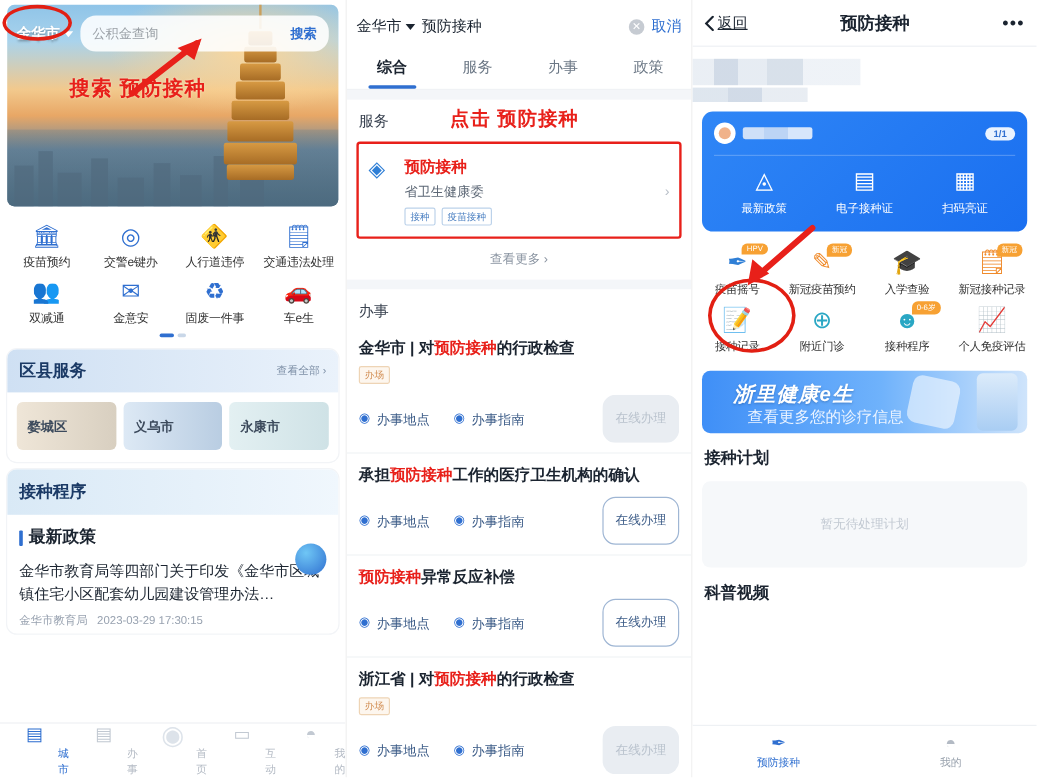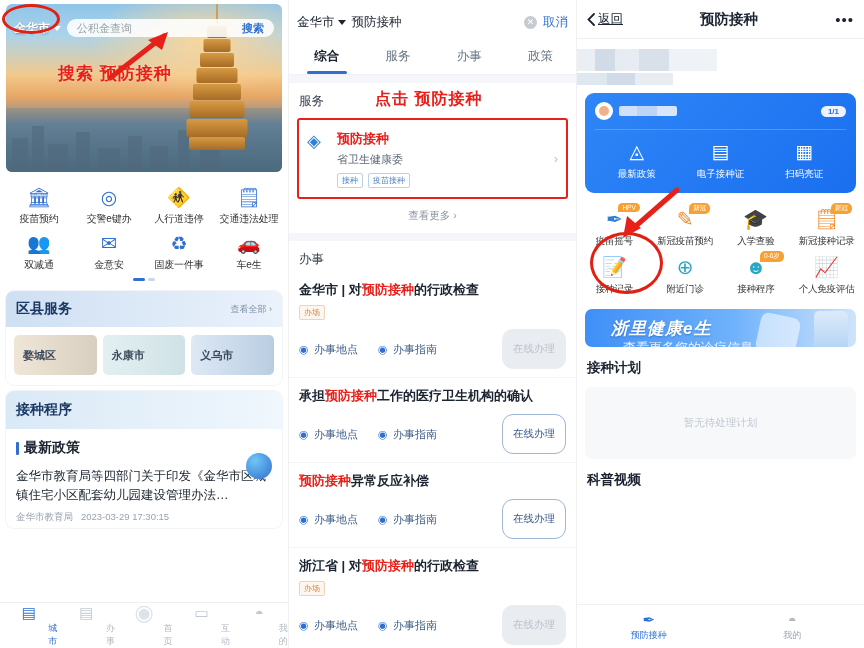--- a/index.html
+++ b/index.html
@@ -28,21 +28,21 @@
      background:linear-gradient(to bottom,#d79a43,#a76c25); border-radius:2px; }
   .pagoda .spire{ position:absolute; left:50%; transform:translateX(-50%); bottom:126px; width:2px; height:24px; background:#caa05e; }
 
   .searchbar{
     position:absolute; top:10px; left:8px; right:8px; height:28px;
     display:flex; align-items:center; gap:6px;
   }
   .city-sel{ color:#fff; font-size:12px; font-weight:bold; text-shadow:0 1px 2px rgba(0,0,0,.35);
     white-space:nowrap; display:flex; align-items:center; gap:3px; }
   .caret{ width:0;height:0;border-left:4px solid transparent;border-right:4px solid transparent;border-top:5px solid #fff; }
-  .search-pill{ flex:1; height:18px; background:rgba(255,255,255,.88); border-radius:13px;
+  .search-pill{ flex:1; height:30px; background:rgba(255,255,255,.88); border-radius:13px;
     display:flex; align-items:center; padding:0 10px; }
   .search-pill .ph{ font-size:11px; color:#9aa0a6; flex:1; }
   .search-pill .go{ font-size:11px; color:#2f6fd0; font-weight:bold; }
 
   .red-ellipse{ position:absolute; border:3px solid #e21f13; border-radius:50%; pointer-events:none; }
   .red-text{ position:absolute; color:#e8201a; font-weight:bold; letter-spacing:1px;
     text-shadow:0 0 2px rgba(255,255,255,.5); }
 
   .grid-icons{ padding:10px 4px 2px 4px; }
   .grid-row{ display:flex; }
@@ -157,21 +157,21 @@
   .r-grid{ padding:10px 2px 4px; }
   .r-grid .row{ display:flex; }
   .rg{ width:71px; text-align:center; padding:4px 0 3px; position:relative; }
   .rg .s{ font-size:20px; line-height:25px; display:block; color:#f08a2a; }
   .rg .s.blue{ color:#2f7fd6; }
   .rg .s.teal{ color:#2aa7c4; }
   .rg .n{ font-size:9.5px; color:#333; margin-top:3px; letter-spacing:-0.2px; }
   .rg .bdg{ position:absolute; top:0px; left:50%; margin-left:4px; font-size:6.5px; color:#fff;
      background:#f7a133; border-radius:5px 5px 5px 0; padding:1px 4px; white-space:nowrap; }
 
-  .h-banner{ margin:6px 8px 0; height:38px; border-radius:7px; position:relative; overflow:hidden;
+  .h-banner{ margin:6px 8px 0; height:52px; border-radius:7px; position:relative; overflow:hidden;
      background:linear-gradient(to right,#3f8ff7,#6fb2fb 55%,#cfe4fb); }
   .h-banner .tt{ position:absolute; left:26px; top:8px; font-size:17px; font-weight:bold; color:#fff;
      font-style:italic; text-shadow:0 1px 2px rgba(20,70,140,.45); letter-spacing:1px;}
   .h-banner .st{ position:absolute; left:38px; top:30px; font-size:13px; color:#eaf3ff;text-align:right; }
   .h-banner .blob{ position:absolute; right:58px; top:6px; width:40px; height:40px; border-radius:8px;
      background:rgba(255,255,255,.55); transform:rotate(12deg); }
   .h-banner .pers{ position:absolute; right:8px; top:2px; width:34px; height:48px; border-radius:5px;
      background:linear-gradient(to bottom,#dcebfa,#a9cdf3); }
 
   .r-sec{ padding:12px 10px 0; font-size:13.5px; font-weight:bold; color:#1b2430; }
@@ -281,25 +281,25 @@
 
     <div class="sec-card">
       <div class="sec-head">
         <span class="t">区县服务</span>
         <span class="more">查看全部 ›</span>
       </div>
       <div class="region-row">
         <div class="region r1">
           <span>婺城区</span>
         </div>
+        <div class="region r2">
+          <span>义乌市</span>
+        </div>
         <div class="region r3">
           <span>永康市</span>
-        </div>
-        <div class="region r2">
-          <span>义乌市</span>
         </div>
       </div>
     </div>
 
     <div class="sec-card" style="margin-top:6px">
       <div class="news-head">接种程序</div>
       <div class="policy">
         <div class="ph-t">
           <i class="bar"></i>
           <span>最新政策</span>

